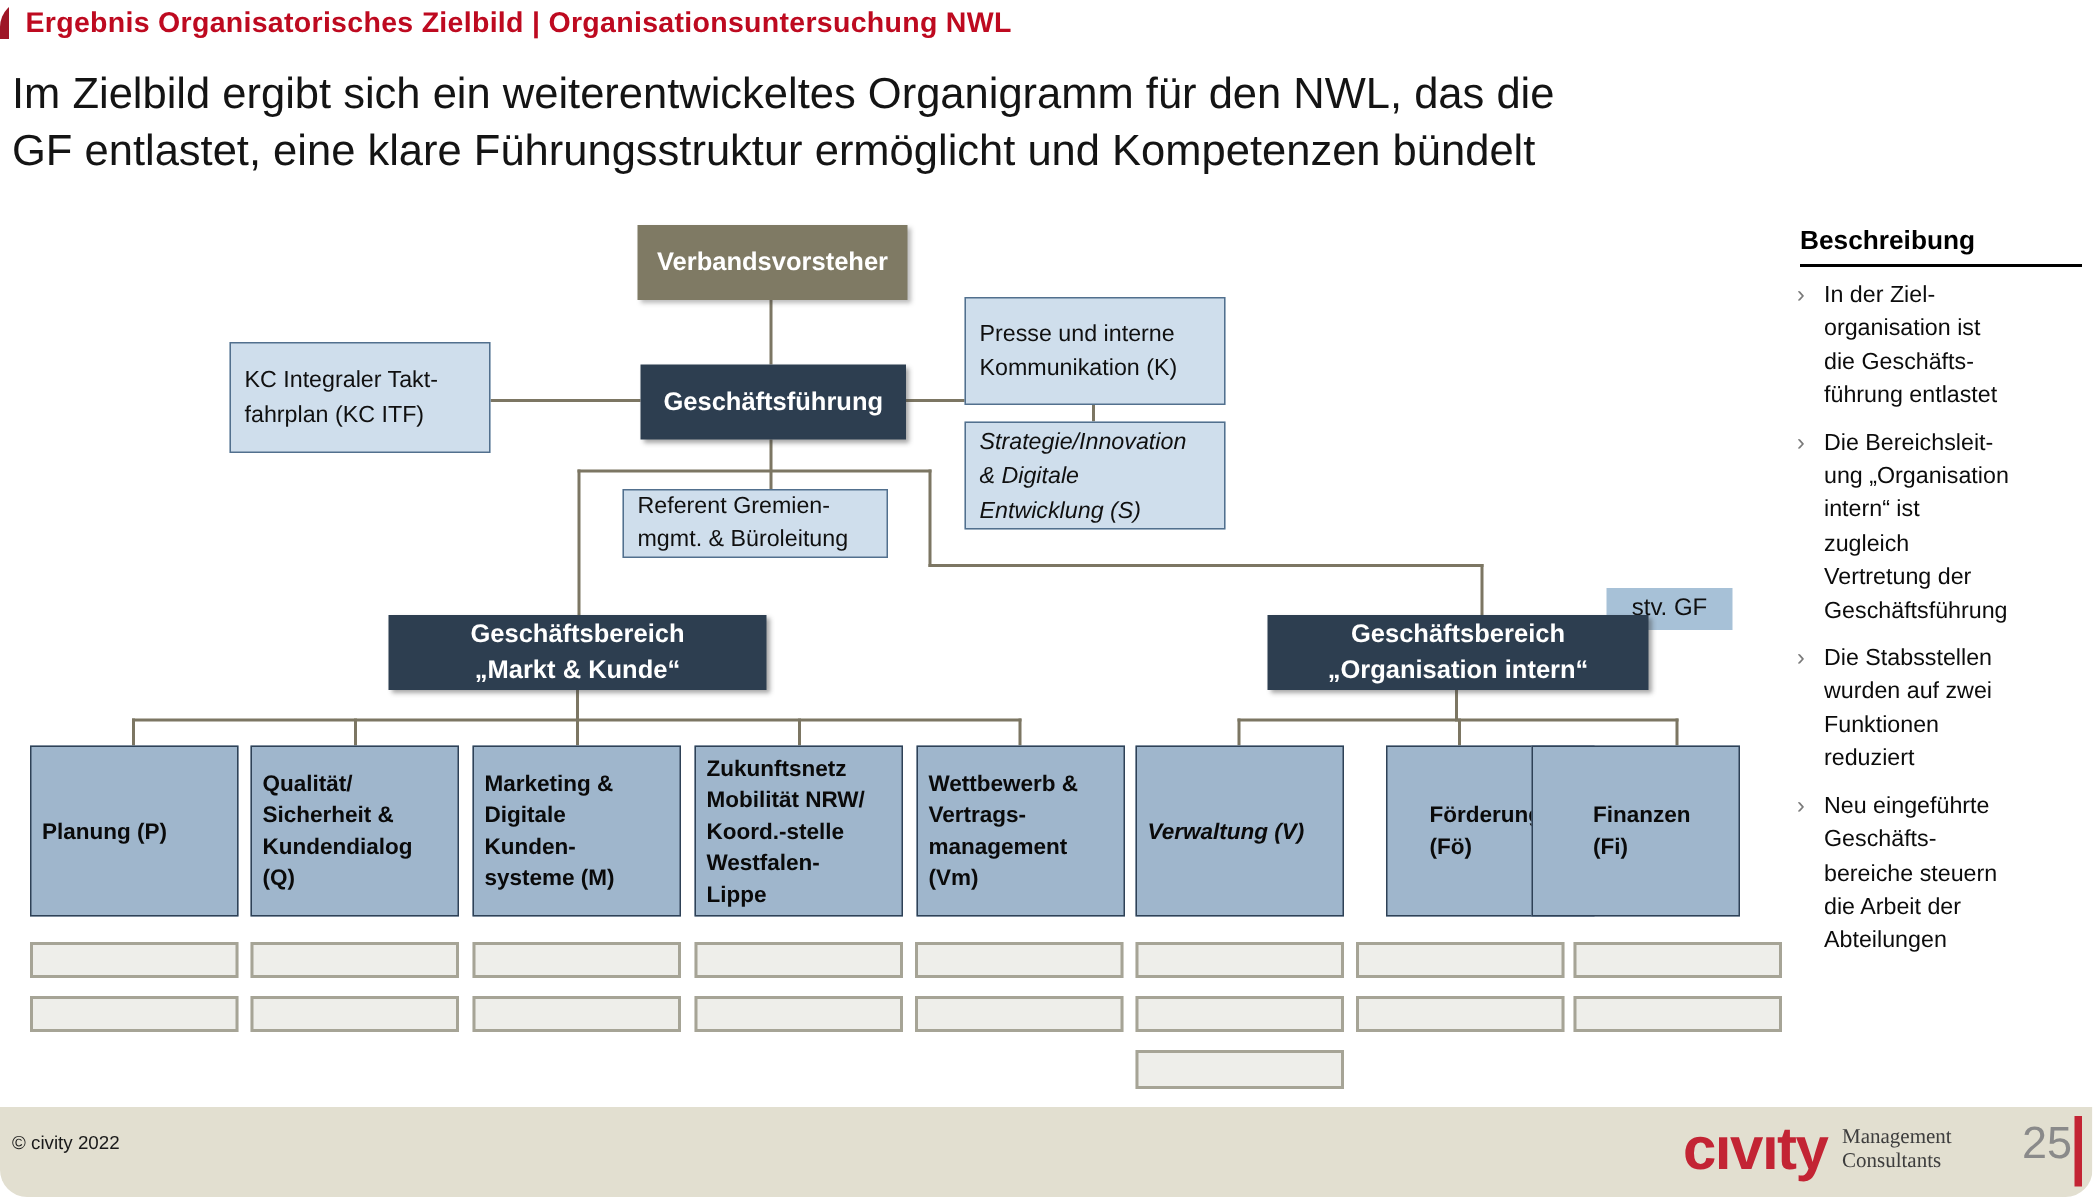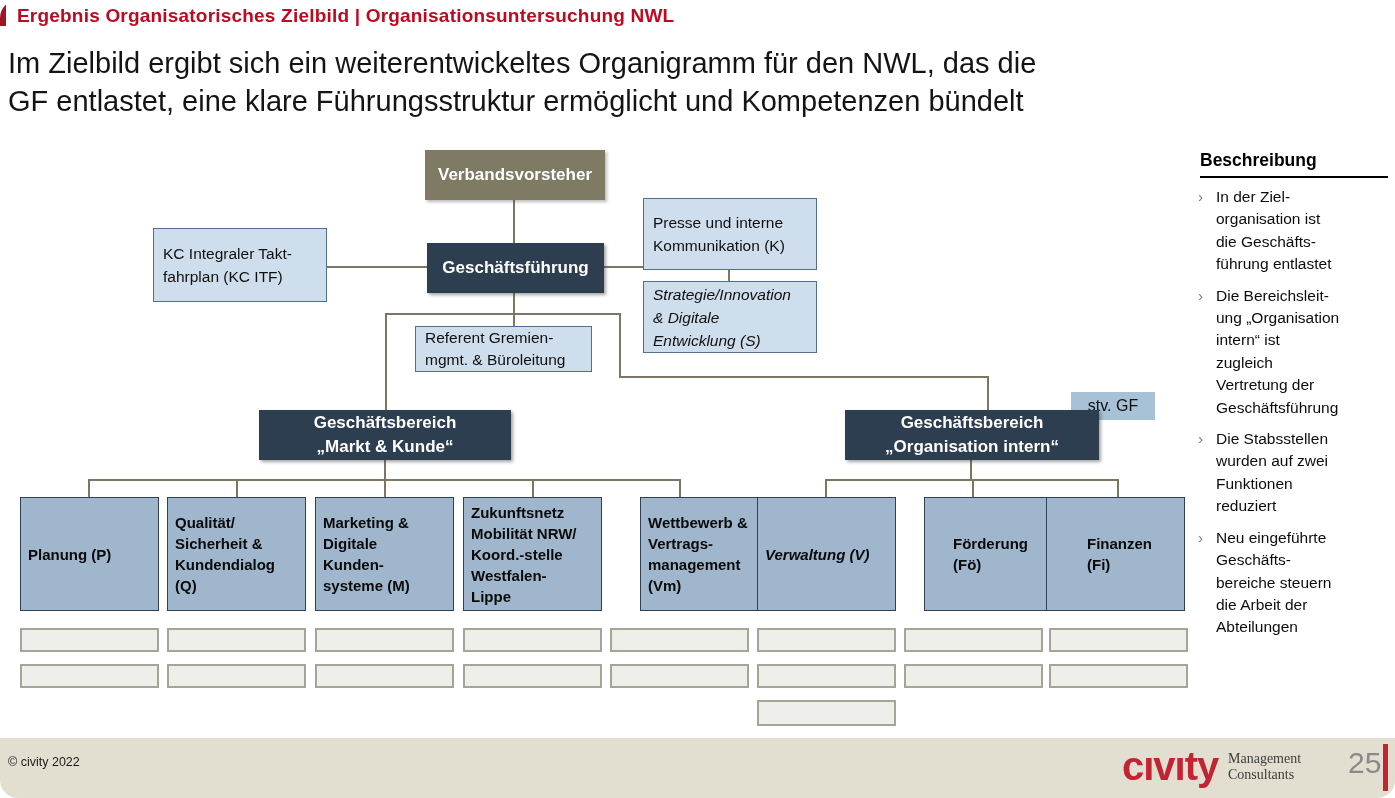--- a/index.html
+++ b/index.html
@@ -148,33 +148,33 @@
 Kunden-
 systeme (M)</span>
     </div>
     <div class="obox dept" style="left:463px;">
       <span class="prewrap">Zukunftsnetz
 Mobilität NRW/
 Koord.-stelle
 Westfalen-
 Lippe</span>
     </div>
-    <div class="obox dept" style="left:640px;">
+    <div class="obox dept" style="left:611px;">
       <span class="prewrap">Wettbewerb &amp;
 Vertrags-
 management
 (Vm)</span>
     </div>
     <div class="obox dept" style="left:757px;font-style:italic;">
       <span class="prewrap">Verwaltung (V)</span>
     </div>
     <div class="obox dept" style="left:924px;padding-left:28px;">
       <span class="prewrap">Förderung (Fö)</span>
     </div>
-    <div class="obox dept" style="left:1046px;padding-left:40px;">
+    <div class="obox dept" style="left:1021px;padding-left:40px;">
       <span class="prewrap">Finanzen (Fi)</span>
     </div>
 
     <div class="ph" style="left:20px;top:628px;"></div>
     <div class="ph" style="left:167px;top:628px;"></div>
     <div class="ph" style="left:315px;top:628px;"></div>
     <div class="ph" style="left:463px;top:628px;"></div>
     <div class="ph" style="left:610px;top:628px;"></div>
     <div class="ph" style="left:757px;top:628px;"></div>
     <div class="ph" style="left:904px;top:628px;"></div>

